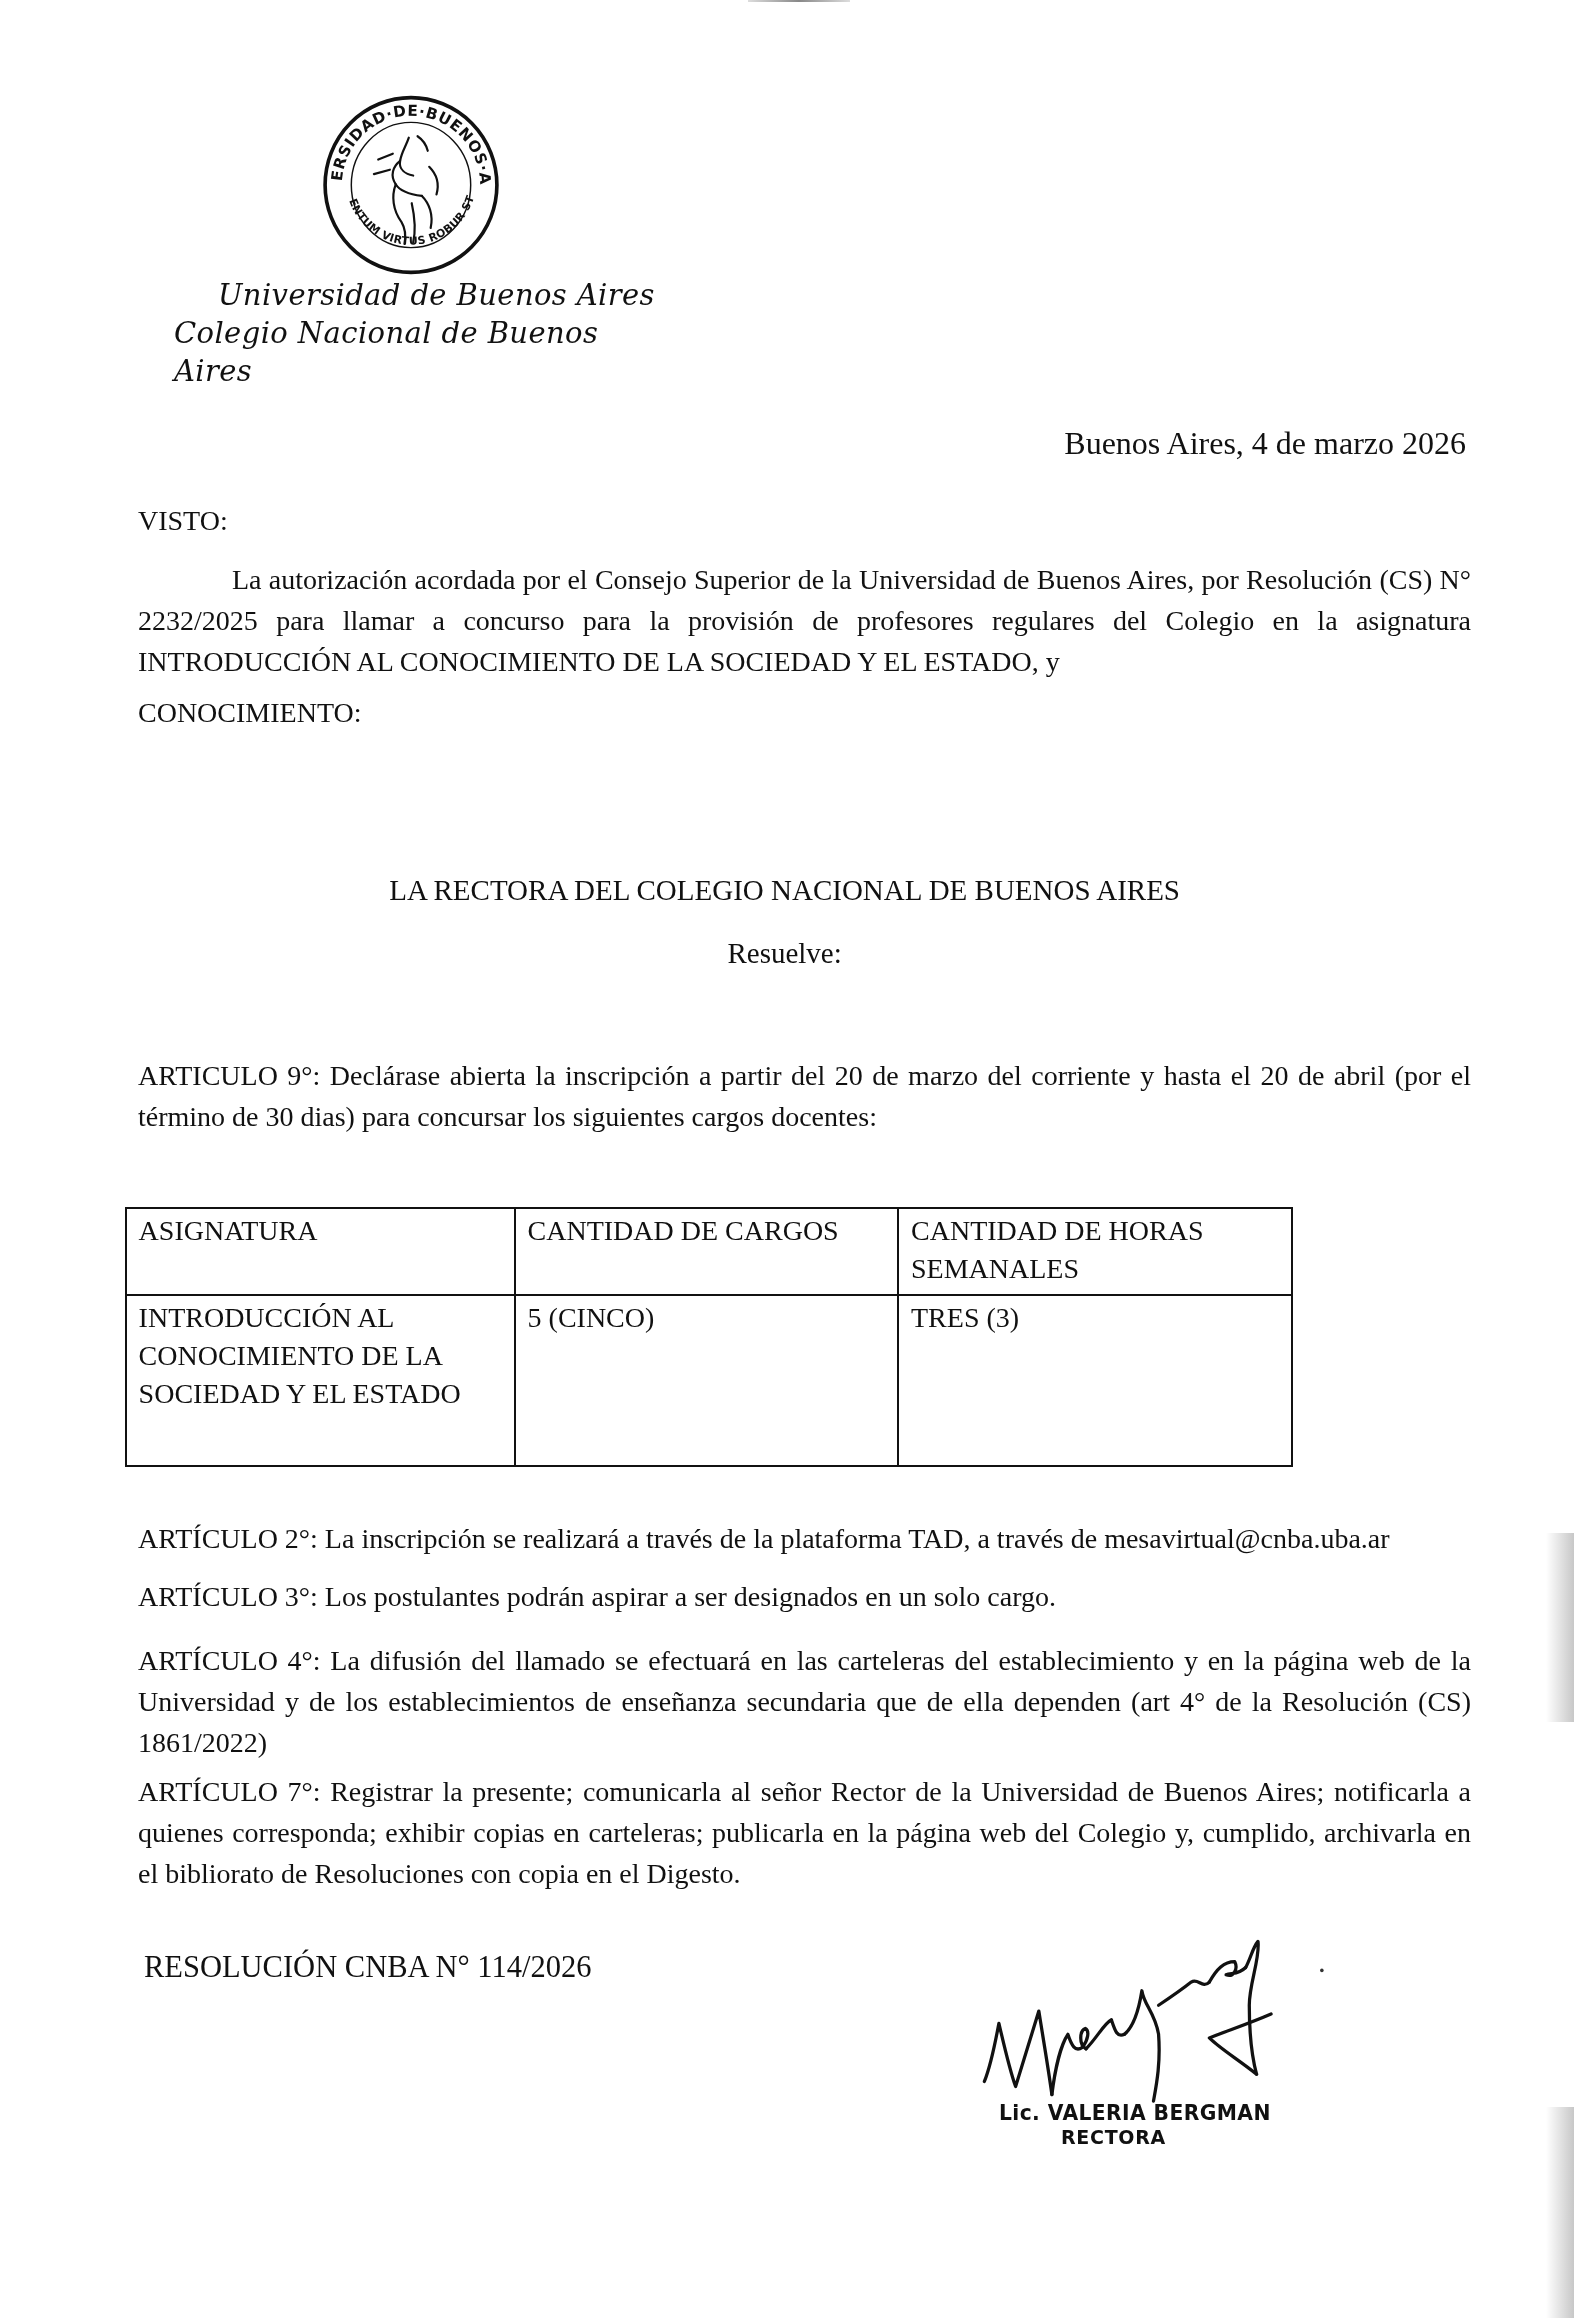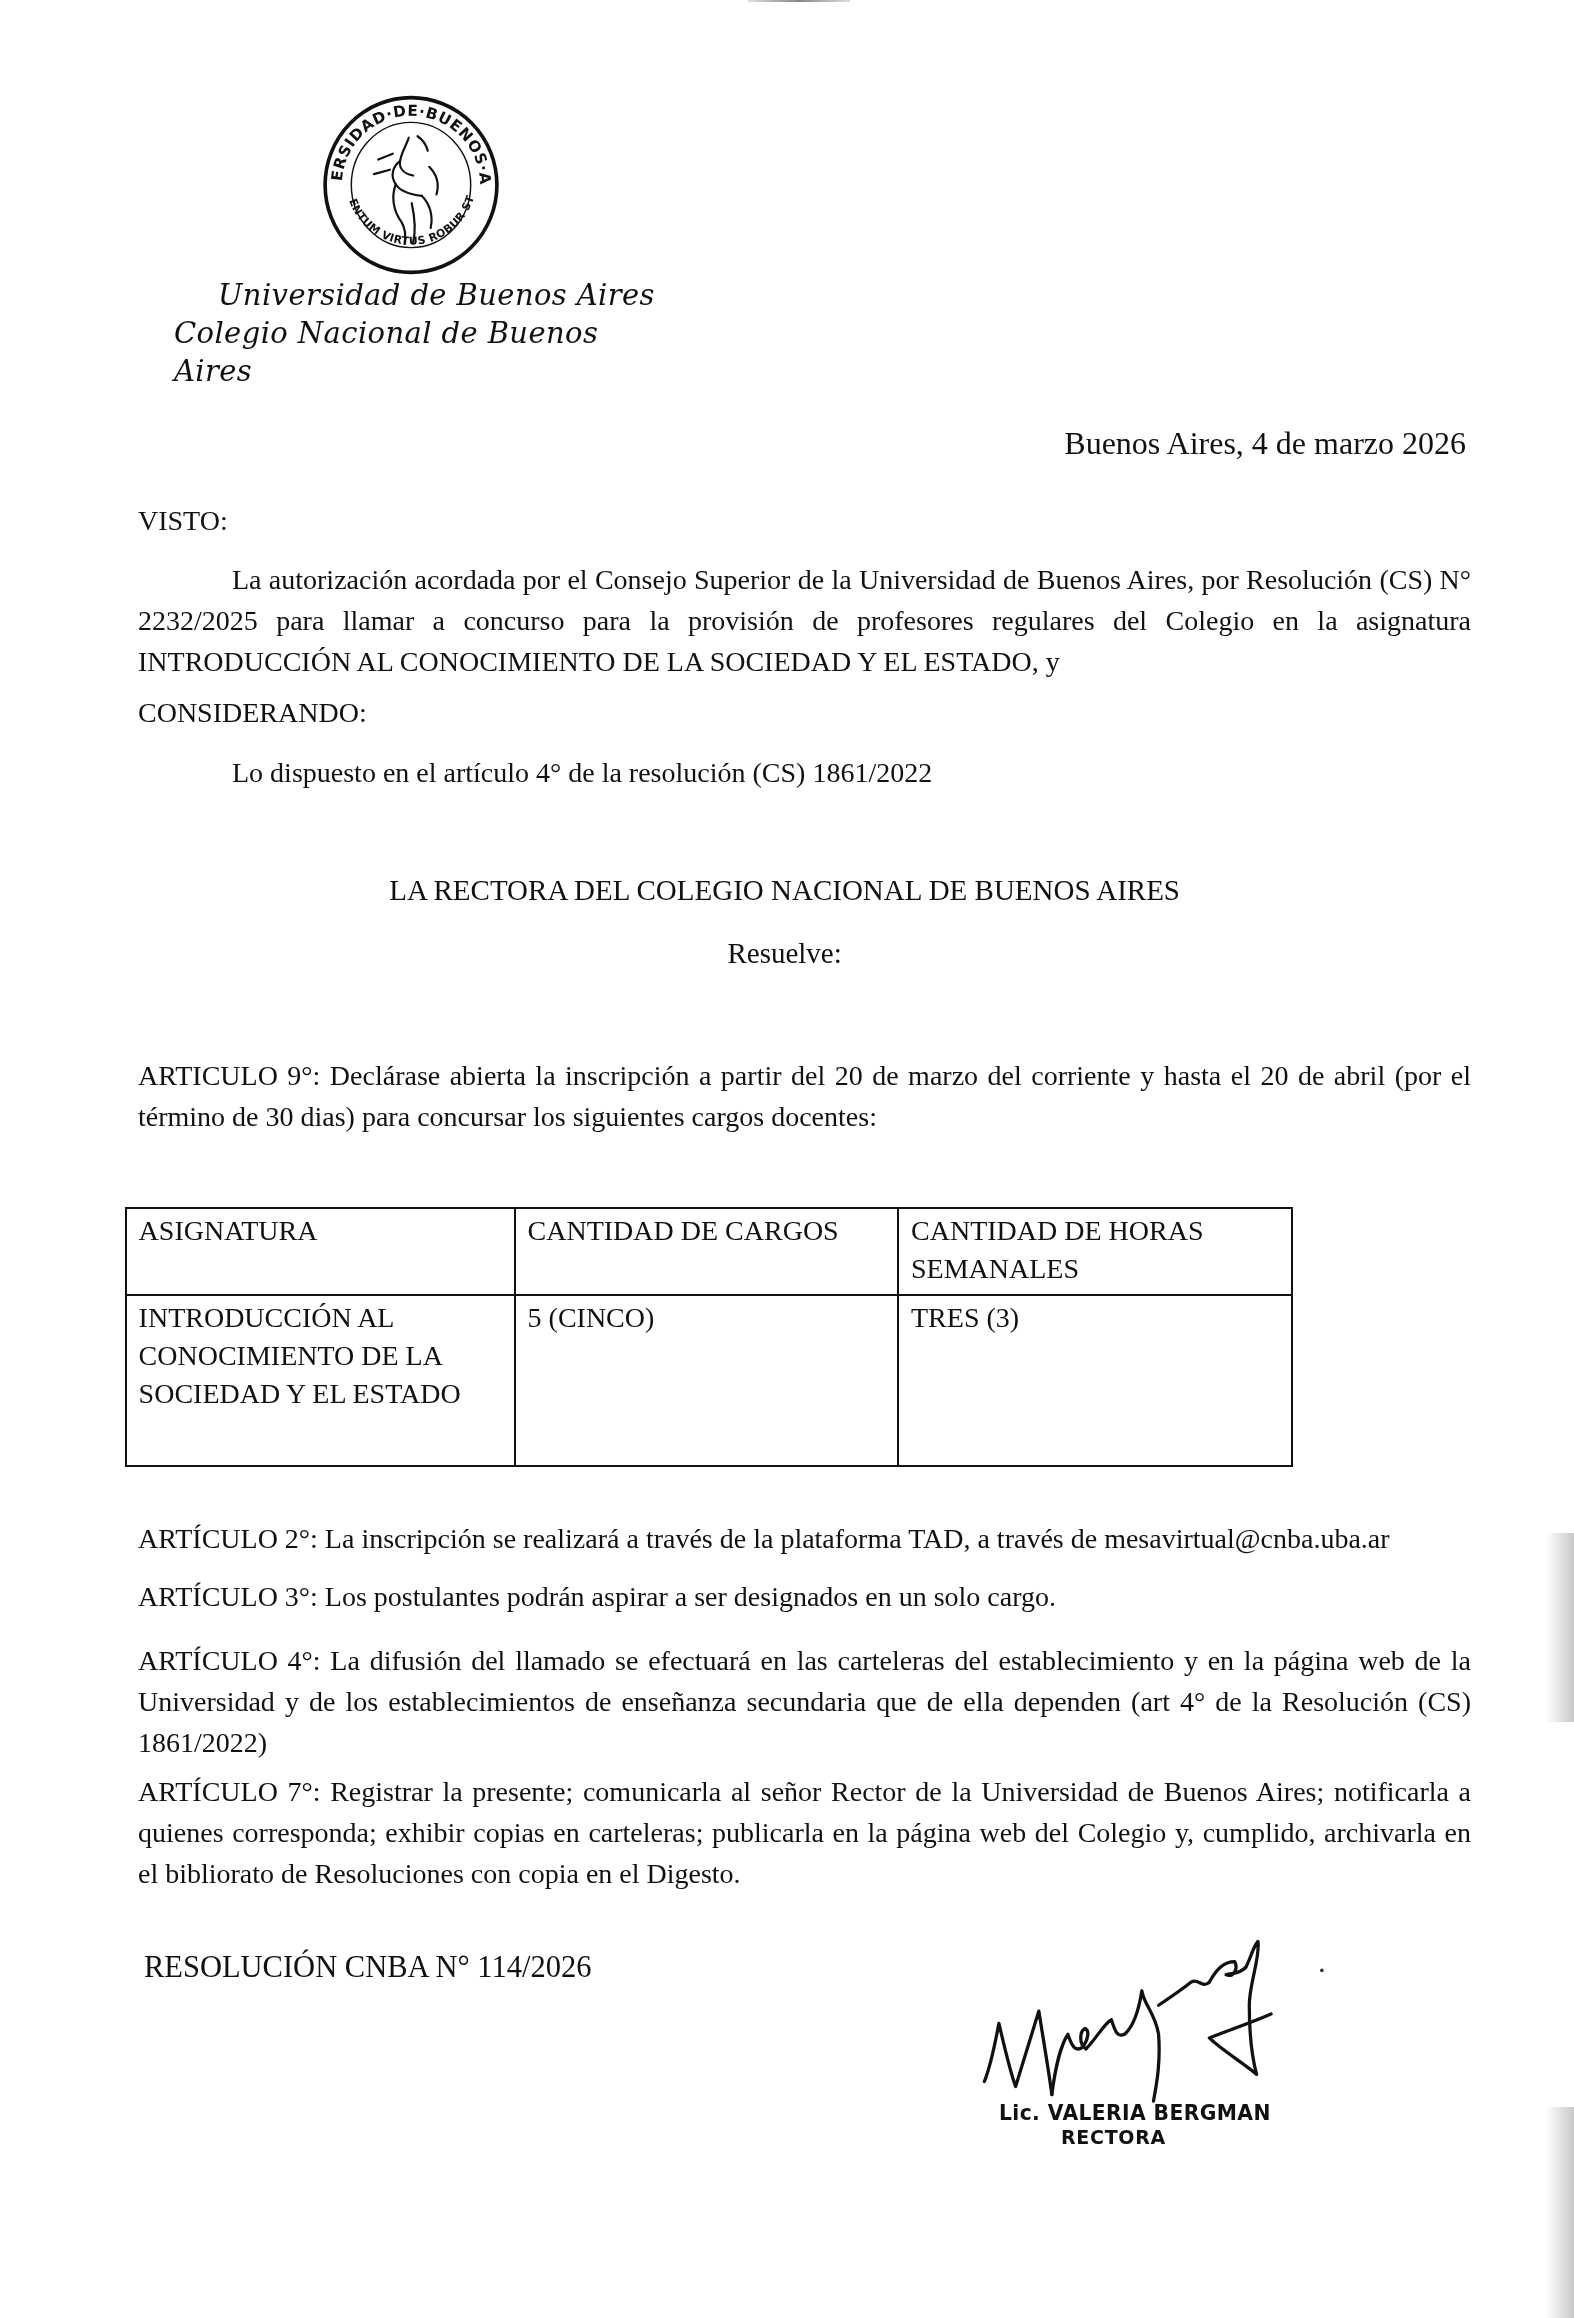--- a/index.html
+++ b/index.html
@@ -150,22 +150,21 @@
   <div class="letterhead">
     <span class="lh1">Universidad de Buenos Aires</span>
     <span class="lh2">Colegio Nacional de Buenos Aires</span>
   </div>
 
   <div class="date">Buenos Aires, 4 de marzo 2026</div>
 
   <div class="text heading" style="top:500px;">VISTO:</div>
   <div class="text justify indent" style="top:559px;">La autorización acordada por el Consejo Superior de la Universidad de Buenos Aires, por Resolución (CS) N° 2232/2025 para llamar a concurso para la provisión de profesores regulares del Colegio en la asignatura INTRODUCCIÓN AL CONOCIMIENTO DE LA SOCIEDAD Y EL ESTADO, y</div>
 
-  <div class="text heading" style="top:692px;">CONSIDERANDO:</div>
-  <div class="text" style="top:752px; left:232px; width:1235px;">Lo dispuesto en el artículo 4° de la resolución (CS) 1861/2022</div>
+  <div class="text heading" style="top:692px;">CONOCIMIENTO:</div>
 
   <div class="center-heading" style="top:874px; left:-2.9px;">LA RECTORA DEL COLEGIO NACIONAL DE BUENOS AIRES</div>
   <div class="center-heading" style="top:937px; left:-2.9px;">Resuelve:</div>
 
   <div class="text justify" style="top:1055px;">
     <span>ARTICULO 9°:</span>
     <span>Declárase abierta la inscripción a partir del 20 de marzo del corriente y hasta el 20 de abril (por el término de 30 dias) para concursar los siguientes cargos docentes:</span>
   </div>
 
   <table class="cargos-table">

